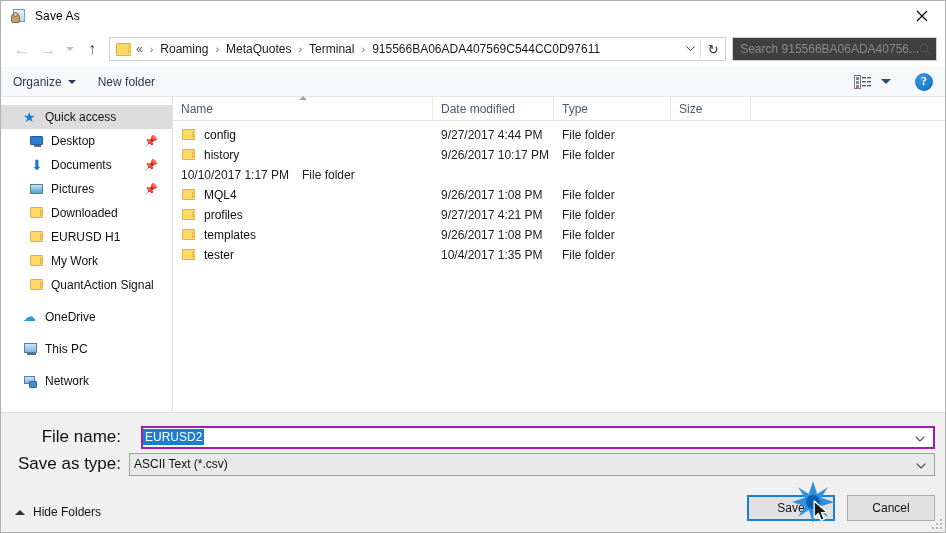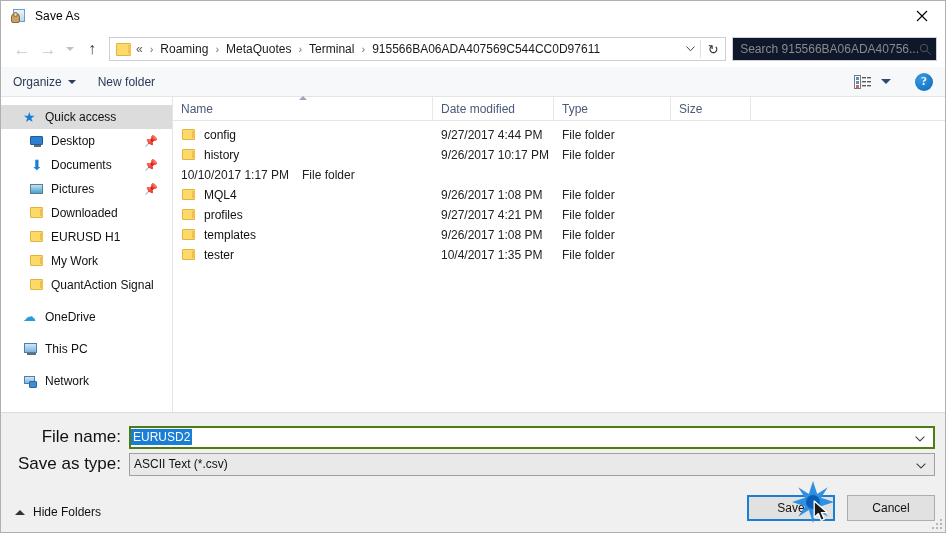--- a/index.html
+++ b/index.html
@@ -112,21 +112,21 @@
   }
   .addr-sep {
     flex: 0 0 1px; height: 18px; background: #e0e0e0;
   }
   .addr-refresh {
     flex: 0 0 24px; display: flex; align-items: center; justify-content: center;
     font-size: 13px; color: #333;
   }
   .searchbox {
     flex: 0 0 190px; height: 24px; margin-left: 6px;
-    border: 1px solid #cccedb; background: #0f172a;
+    border: 1px solid #cccedb; background: #404040;
     display: flex; align-items: center; padding: 0 4px 0 7px;
   }
   .search-ph {
     flex: 1 1 auto; font-size: 12px; color: #8a8a8a;
     white-space: nowrap; overflow: hidden;
   }
 
   
   .toolbar {
     height: 30px; flex: 0 0 30px;
@@ -268,21 +268,21 @@
   .field-row.r2 { margin-top: 3px; }
   .field-label {
     flex: 0 0 128px; text-align: right; padding-right: 8px;
     font-size: 17px; color: #111;
   }
   .combo {
     flex: 1 1 auto; margin-right: 10px; height: 23px;
     display: flex; align-items: center; position: relative;
     background: #fff; border: 1px solid #a0a0a0;
   }
-  .combo.focus { border: 2px solid #4d7c0f; }
+  .combo.focus { border: 2px solid #a21caf; margin-left: 12px; }
   .combo.readonly { background: #e9e9e9; border: 1px solid #a0a0a0; }
   .combo-val { font-size: 12px; color: #111; padding-left: 4px; }
   .combo-val.sel { background: #1a7fd4; color: #ffffff; padding: 1px 2px; }
   .combo-chev {
     position: absolute; right: 8px; top: 50%; transform: translateY(-50%);
     color: #444;
   }
   .btnrow {
     position: absolute; right: 10px; bottom: 11px;
     display: flex; align-items: center;

